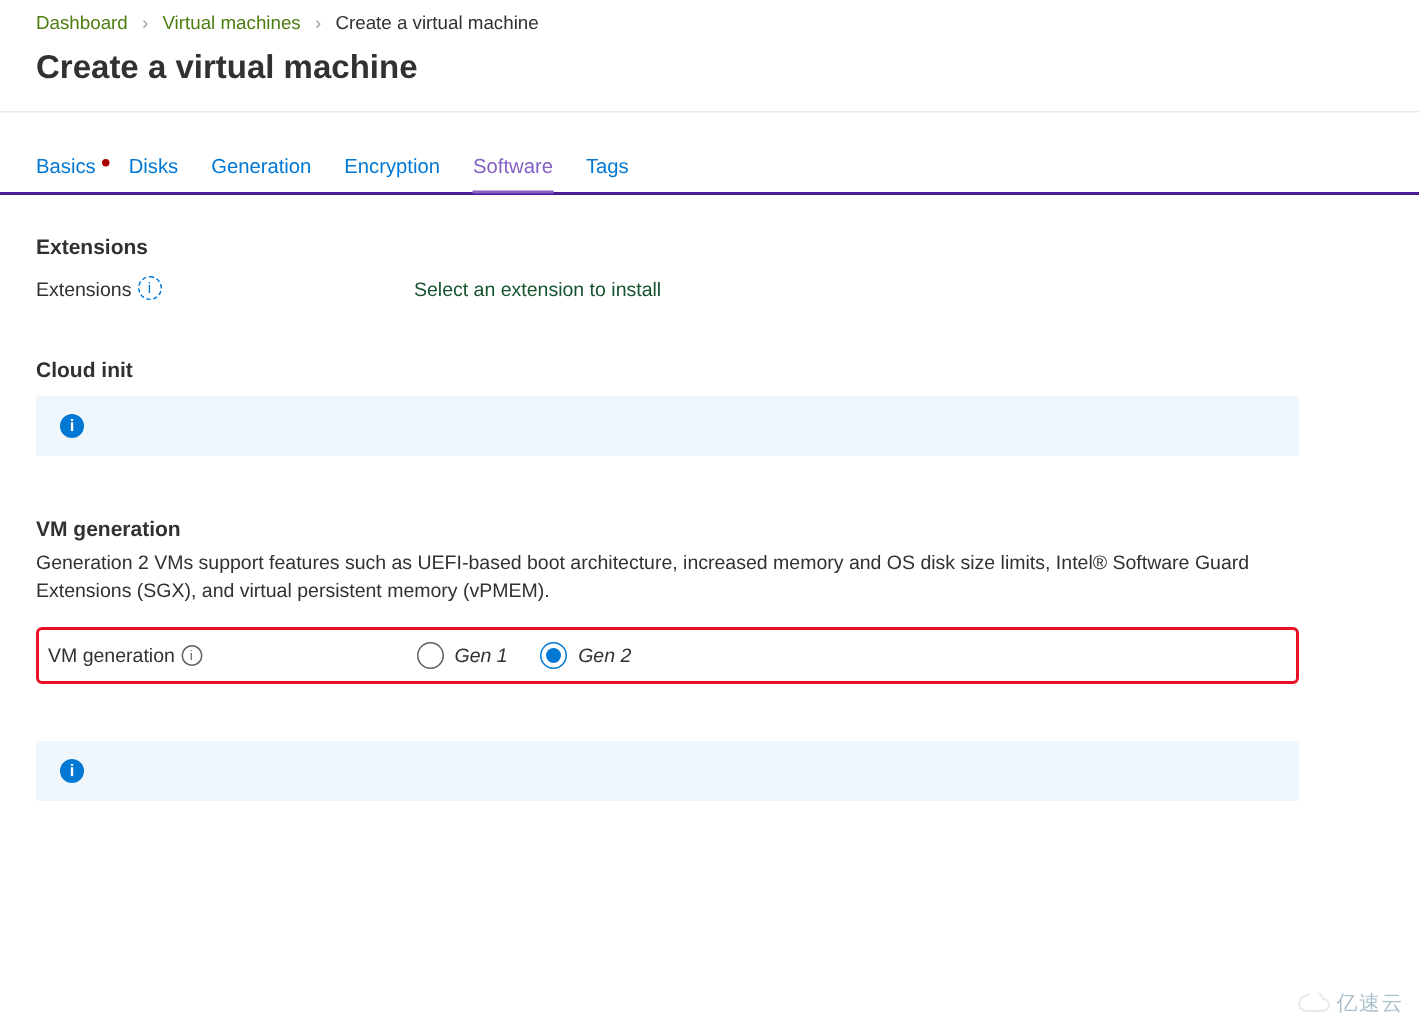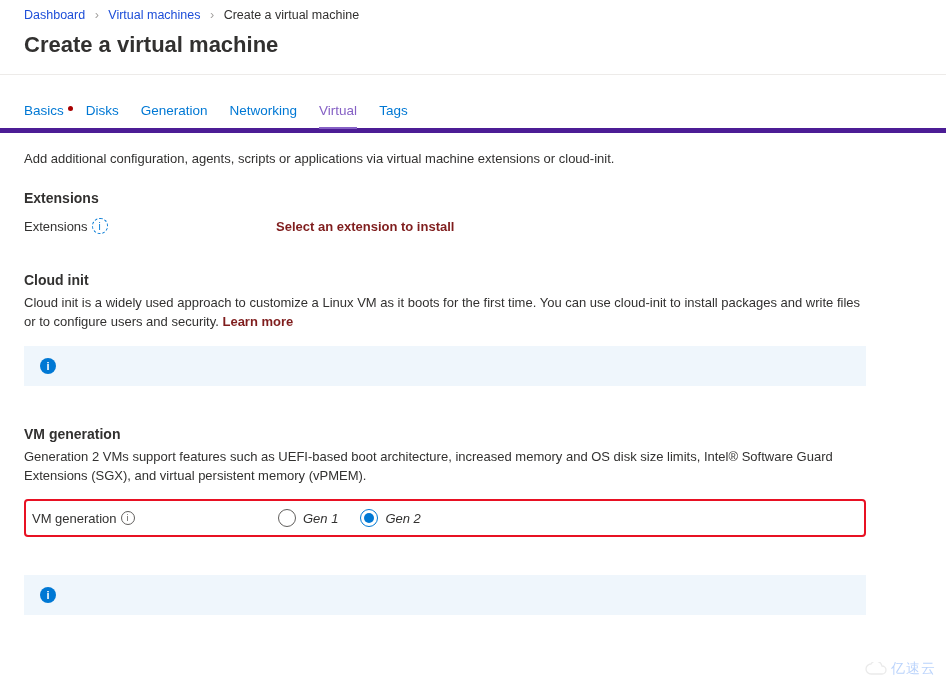--- a/index.html
+++ b/index.html
@@ -10,37 +10,37 @@
     color: #323130;
     background: #fff;
     width: 946px;
   }
   .breadcrumb {
     padding: 8px 24px 6px 24px;
     font-size: 12.5px;
     color: #605e5c;
   }
   .breadcrumb a {
-    color: #1d4ed8;
+    color: #4d7c0f;
     text-decoration: none;
   }
   .breadcrumb .sep { margin: 0 6px; color:#a19f9d;}
   .breadcrumb .current { color:#323130; }
   .page-title {
     font-size: 22px;
     font-weight: 600;
     padding: 4px 24px 16px 24px;
   }
   .hr { border-bottom: 1px solid #edebe9; }
   .tabs {
     display: flex;
     gap: 22px;
     padding: 0 24px;
     margin-top: 18px;
-    border-bottom: 5px solid #4c1d95;
+    border-bottom: 2px solid #4c1d95;
   }
   .tab {
     padding: 10px 0 10px 0;
     cursor: pointer;
     font-size: 13.5px;
     color: #0078d4;
     position: relative;
   }
   .tab.basics::after{
     content:"";
@@ -67,21 +67,21 @@
     font-weight: 600;
     margin: 8px 0 6px 0;
   }
   .desc { color:#323130; margin-bottom: 14px; line-height:1.45;}
   .row {
     display: flex;
     align-items: center;
     min-height: 28px;
   }
   .label-col { width: 252px; display:flex; align-items:center; gap:4px;}
-  .link { color:#7f1d1d; cursor:pointer;font-weight:bold; }
+  .link { color:#14532d; cursor:pointer; }
   .info-focus {
     width:16px;height:16px;border:1px dashed #0078d4;border-radius:50%;
     display:inline-flex;align-items:center;justify-content:center;
     color:#0078d4;font-size:10px;
   }
   .info-plain{
     width:14px;height:14px;border:1px solid #605e5c;border-radius:50%;
     display:inline-flex;align-items:center;justify-content:center;
     color:#605e5c;font-size:9px;
   }
@@ -115,21 +115,21 @@
     border:1px solid #605e5c;
     display:flex;align-items:center;justify-content:center;
   }
   .radio.selected .outer{ border-color:#0078d4;}
   .radio.selected .outer::after{
     content:"";width:10px;height:10px;border-radius:50%;background:#0078d4;
   }
   .spacer{height:24px;}
   .watermark{
     position:fixed; right:10px; bottom:8px; opacity:.35;
-    font-size:14px; color:#3b82f6; letter-spacing:1px;
+    font-size:14px; color:#0c4a6e; letter-spacing:1px;
     display:flex;align-items:center;gap:4px;
   }
   .watermark svg{opacity:.5}
 </style>
 </head>
 <body>
 
 <div class="breadcrumb">
   <a href="#">Dashboard</a>
   <span class="sep">›</span>
@@ -138,44 +138,39 @@
   <span class="current">Create a virtual machine</span>
 </div>
 
 <div class="page-title">Create a virtual machine</div>
 <div class="hr"></div>
 
 <div class="tabs">
   <div class="tab basics">Basics</div>
   <div class="tab">Disks</div>
   <div class="tab">Generation</div>
-  <div class="tab">Networking</div>
-  <div class="tab active">Virtual</div>
+  <div class="tab">Encryption</div>
+  <div class="tab active">Software</div>
   <div class="tab">Tags</div>
 </div>
 
 <div class="content">
-  <div class="intro">Add additional configuration, agents, scripts or applications via virtual machine extensions or cloud-init.</div>
 
   <h3 class="section">Extensions</h3>
   <div class="row">
     <div class="label-col">
       <span>Extensions</span>
       <span class="info-focus">i</span>
     </div>
     <span class="link">Select an extension to install</span>
   </div>
 
   <div class="spacer"></div>
 
   <h3 class="section">Cloud init</h3>
-  <div class="desc">
-    <span>Cloud init is a widely used approach to customize a Linux VM as it boots for the first time. You can use cloud-init to install packages and write files or to configure users and security.  </span>
-    <span class="link">Learn more</span>
-  </div>
   <div class="callout">
     <span class="info-icon">i</span>
   </div>
 
   <div style="height:8px"></div>
 
   <h3 class="section">VM generation</h3>
   <div class="desc">Generation 2 VMs support features such as UEFI-based boot architecture, increased memory and OS disk size limits, Intel® Software Guard Extensions (SGX), and virtual persistent memory (vPMEM).</div>
 
   <div class="highlight-box">

